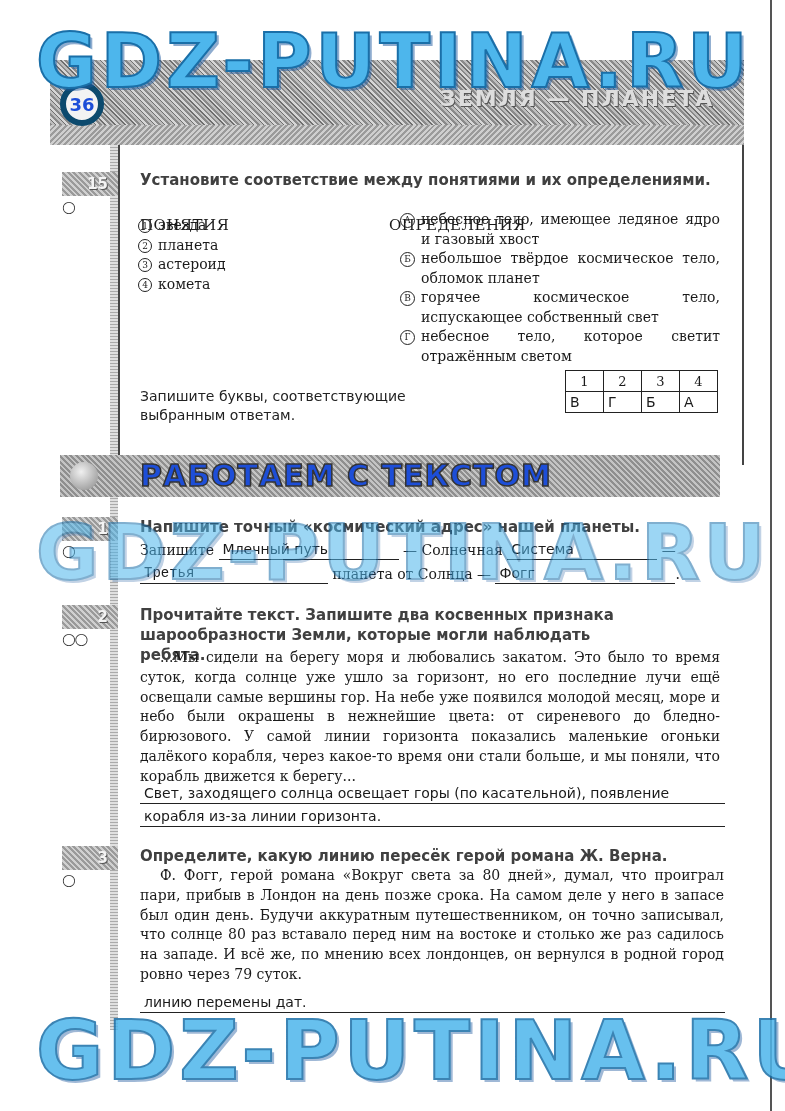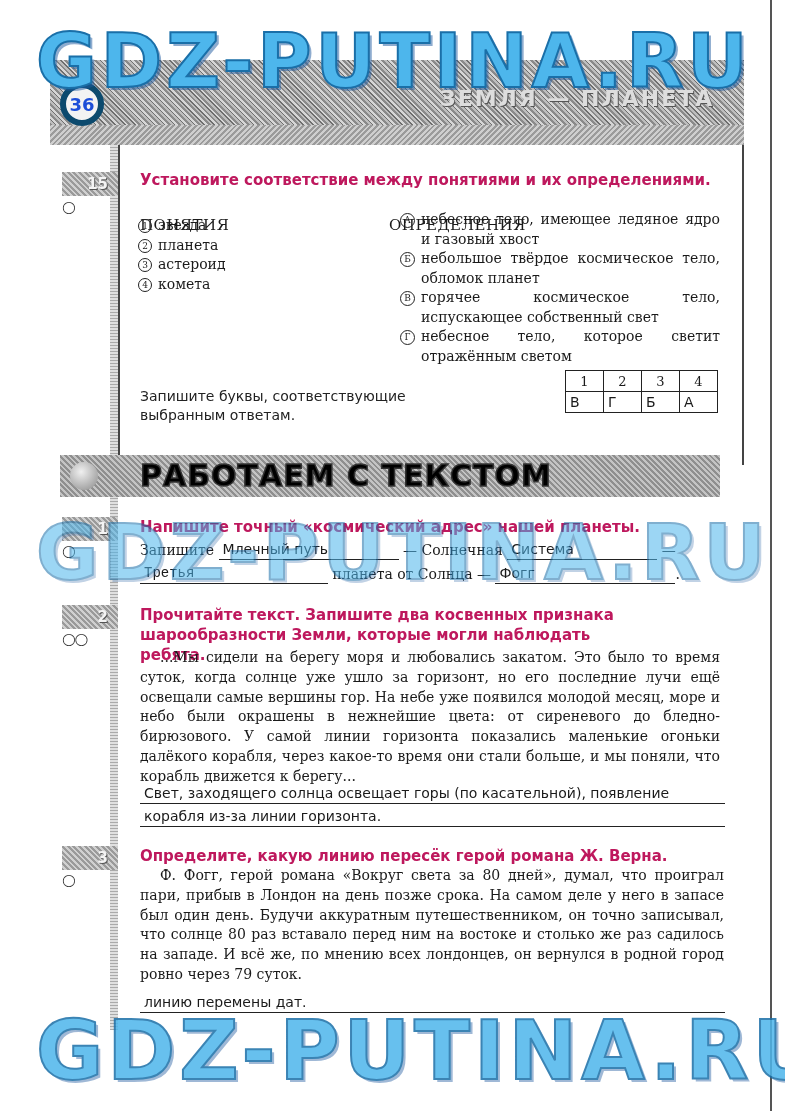--- a/index.html
+++ b/index.html
@@ -43,21 +43,21 @@
       position: absolute; width: 56px; height: 24px;
       background: repeating-linear-gradient(45deg, #9a9a9a 0 2px, #d0d0d0 2px 4px);
       font-family: "DejaVu Sans", sans-serif; font-weight: bold; font-size: 15px; color: #f4f4f4;
       text-shadow: 1px 1px 0 #555; text-align: right; padding-right: 10px; line-height: 24px;
     }
     .difficulty {
       position: absolute; font-family: "DejaVu Sans", sans-serif; font-size: 12px; color: #333; letter-spacing: -1px;
     }
 
     .task-title {
-      position: absolute; font-family: "DejaVu Sans", sans-serif; font-weight: bold; font-size: 15px; color: #be185d; line-height: 20px;
+      position: absolute; font-family: "DejaVu Sans", sans-serif; font-weight: bold; font-size: 15px; color: #404040; line-height: 20px;
     }
     .col-head { position: absolute; font-size: 15px; letter-spacing: 0.5px; margin-top: 22px; }
     .list { position: absolute; font-size: 14px; line-height: 19.5px; }
     .list .item { display: flex; }
     .list .mark {
       display: inline-block; width: 14px; height: 14px; border: 1px solid #222; border-radius: 50%;
       font-size: 9px; line-height: 12px; text-align: center; margin-right: 6px; margin-top: 3px; flex: 0 0 auto;
     }
     .defs { position: absolute; left: 400px; top: 210px; width: 320px; font-size: 14px; line-height: 19.5px; }
     .defs .item { display: flex; text-align: justify; }
@@ -85,21 +85,21 @@
     .section-banner {
       position: absolute; left: 60px; top: 455px; width: 660px; height: 42px;
       background: repeating-linear-gradient(45deg, #8f8f8f 0 2px, #c4c4c4 2px 4px);
     }
     .section-bullet {
       position: absolute; left: 70px; top: 462px; width: 28px; height: 28px; border-radius: 50%;
       background: radial-gradient(circle at 40% 35%, #f0f0f0, #8a8a8a);
     }
     .section-title {
       position: absolute; left: 140px; top: 458px;
-      font-family: "DejaVu Sans", sans-serif; font-weight: bold; font-size: 30px; color: #000000;
+      font-family: "DejaVu Sans", sans-serif; font-weight: bold; font-size: 30px; color: #1d4ed8;
       letter-spacing: 1px; -webkit-text-stroke: 1.5px #333;
     }
 
     .line-row { position: absolute; font-size: 14px; line-height: 20px; white-space: nowrap; }
     .fill {
       display: inline-block; border-bottom: 1px solid #222; font-family: "DejaVu Sans", sans-serif;
       font-size: 14px; padding-left: 4px; vertical-align: bottom; line-height: 19px;
     }
 
     .para {

